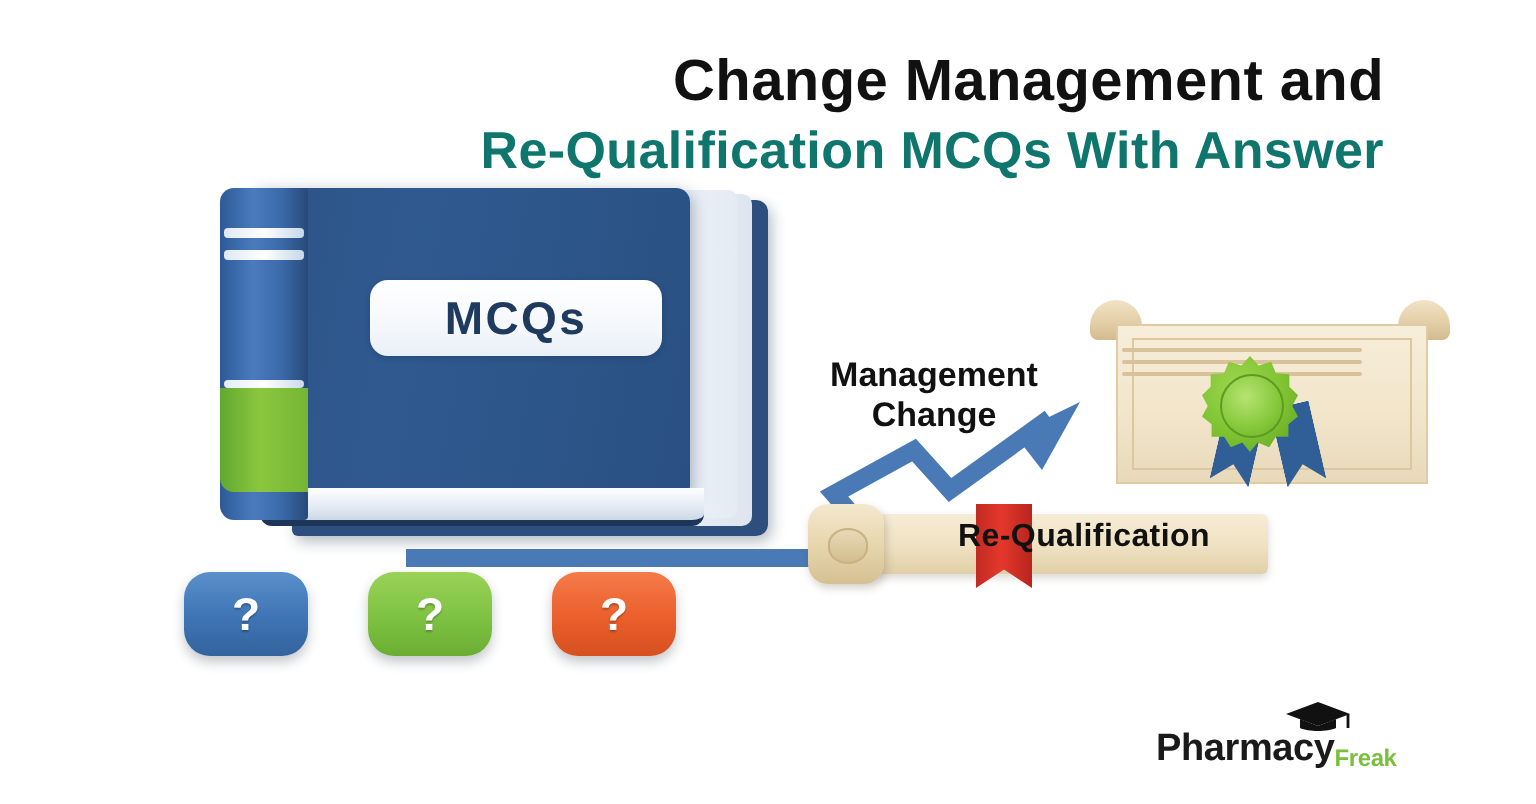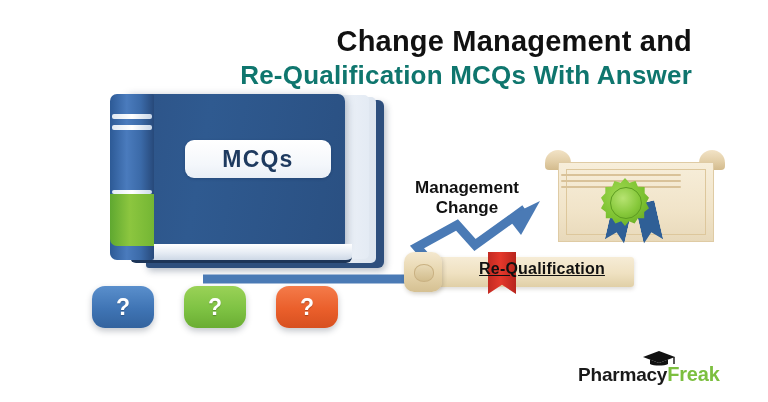--- a/index.html
+++ b/index.html
@@ -114,30 +114,30 @@
     background:linear-gradient(180deg,#f6ecd6 0%,#efe1c1 55%,#e0cfa6 100%);
     border-radius:3px;box-shadow:0 2px 4px rgba(60,45,20,.18);}
   .scroll-roll{position:absolute;left:0px;top:0px;width:38px;height:40px;
     background:linear-gradient(180deg,#f4e8cf 0%,#e7d6ae 50%,#d5c092 100%);
     border-radius:10px;box-shadow:1px 2px 4px rgba(60,45,20,.22);}
   .scroll-hole{position:absolute;left:10px;top:12px;width:18px;height:16px;
     background:linear-gradient(180deg,#e8d9b6,#d2bd8d);border-radius:50%/45%;
     border:1px solid #c9b182;}
   .scroll-text{position:absolute;left:44px;top:8px;width:188px;text-align:center;
     font-size:16px;font-weight:bold;color:#111111;letter-spacing:.2px;
-    white-space:nowrap;z-index:4;text-decoration:underline;}
+    white-space:nowrap;z-index:4;}
   .red-rib{position:absolute;left:84px;top:0px;width:28px;height:42px;z-index:3;
     background:linear-gradient(90deg,#c22a22 0%,#e4382b 45%,#b7251d 100%);
     clip-path:polygon(0 0,100% 0,100% 100%,50% 78%,0 100%);}
 
   
   .logo{position:absolute;left:578px;top:362px;height:24px;
     display:flex;align-items:flex-end;}
   .logo-ph{font-size:19px;font-weight:bold;color:#1a1a1a;letter-spacing:-.2px;}
-  .logo-fr{font-size:20px;font-weight:bold;color:#7cbf3f;letter-spacing:-.2px;}
+  .logo-fr{font-size:12px;font-weight:bold;color:#7cbf3f;letter-spacing:-.2px;}
   .cap{position:absolute;left:64px;top:-12px;width:34px;height:16px;}
 </style>
 </head>
 <body>
 
 <div id="poster">
 
   <div class="title-block">
     <div class="title-line1">Change Management and</div>
     <div class="title-line2">Re-Qualification MCQs With Answer</div>

